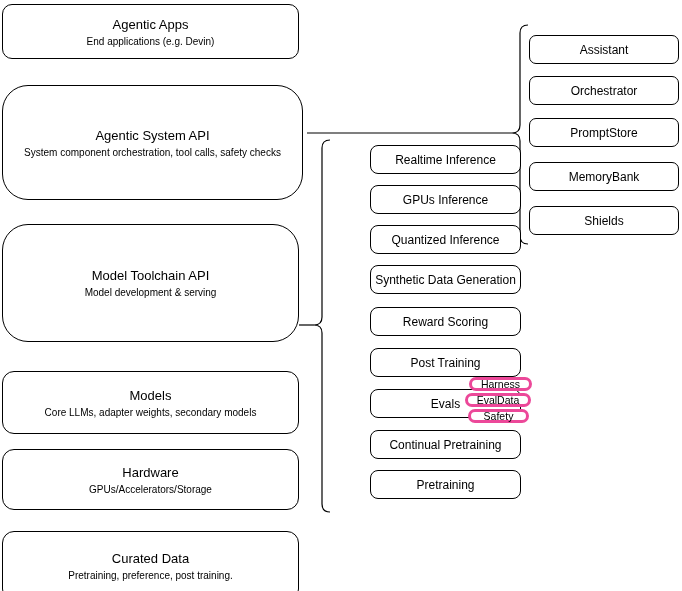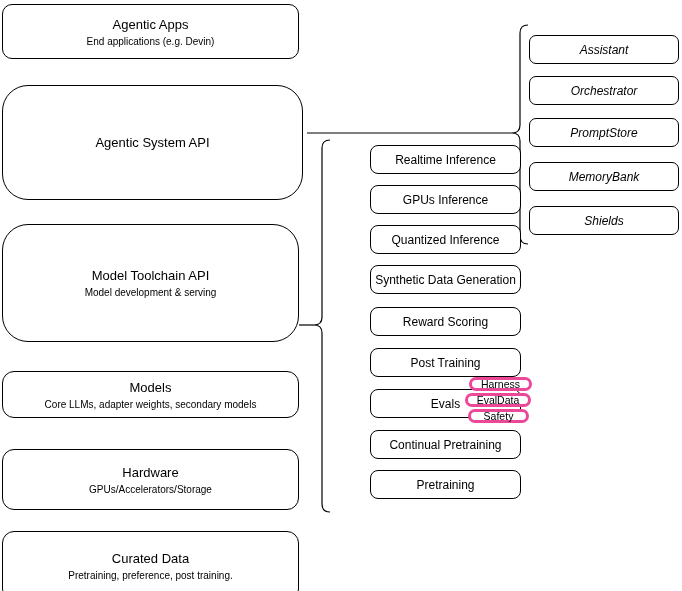--- a/index.html
+++ b/index.html
@@ -58,21 +58,20 @@
     height: 29px;
     border: 1px solid #000000;
     border-radius: 7px;
     background: #ffffff;
     display: flex;
     align-items: center;
     justify-content: center;
     font-size: 12px;
     text-align: right;
     z-index: 2;
-    font-style: italic;
   }
   .pill {
     position: absolute;
     height: 14px;
     border: 3px solid #ec4899;
     border-radius: 8px;
     background: #ffffff;
     display: flex;
     align-items: center;
     justify-content: center;
@@ -94,26 +93,27 @@
     <path d="M 528 25 Q 520 25 520 33 L 520 125 Q 520 133 512 133 Q 520 133 520 141 L 520 236 Q 520 244 528 244" fill="none" stroke="#000000" stroke-width="1.2"></path>
     <line x1="307" y1="133" x2="512" y2="133" stroke="#000000" stroke-width="1.2"></line>
   </svg>
 
   <div class="lbox" style="top:4px;height:55px;border-radius:10px;">
     <div class="title">Agentic Apps</div>
     <div class="sub">End applications (e.g. Devin)</div>
   </div>
   <div class="lbox" style="top:85px;height:115px;width:301px;border-radius:26px;">
     <div class="title">Agentic System API</div>
+    <div class="sub">System component orchestration, tool calls, safety checks</div>
   </div>
   <div class="lbox" style="top:224px;height:118px;border-radius:26px;">
     <div class="title">Model Toolchain API</div>
     <div class="sub">Model development &amp; serving</div>
   </div>
-  <div class="lbox" style="top:371px;height:47px;border-radius:12px;">
+  <div class="lbox" style="top:371px;height:63px;border-radius:12px;">
     <div class="title">Models</div>
     <div class="sub">Core LLMs, adapter weights, secondary models</div>
   </div>
   <div class="lbox" style="top:449px;height:61px;border-radius:12px;text-align:right;">
     <div class="title">Hardware</div>
     <div class="sub">GPUs/Accelerators/Storage</div>
   </div>
   <div class="lbox" style="top:531px;height:70px;border-radius:12px;">
     <div class="title">Curated Data</div>
     <div class="sub">Pretraining, preference, post training.</div>

